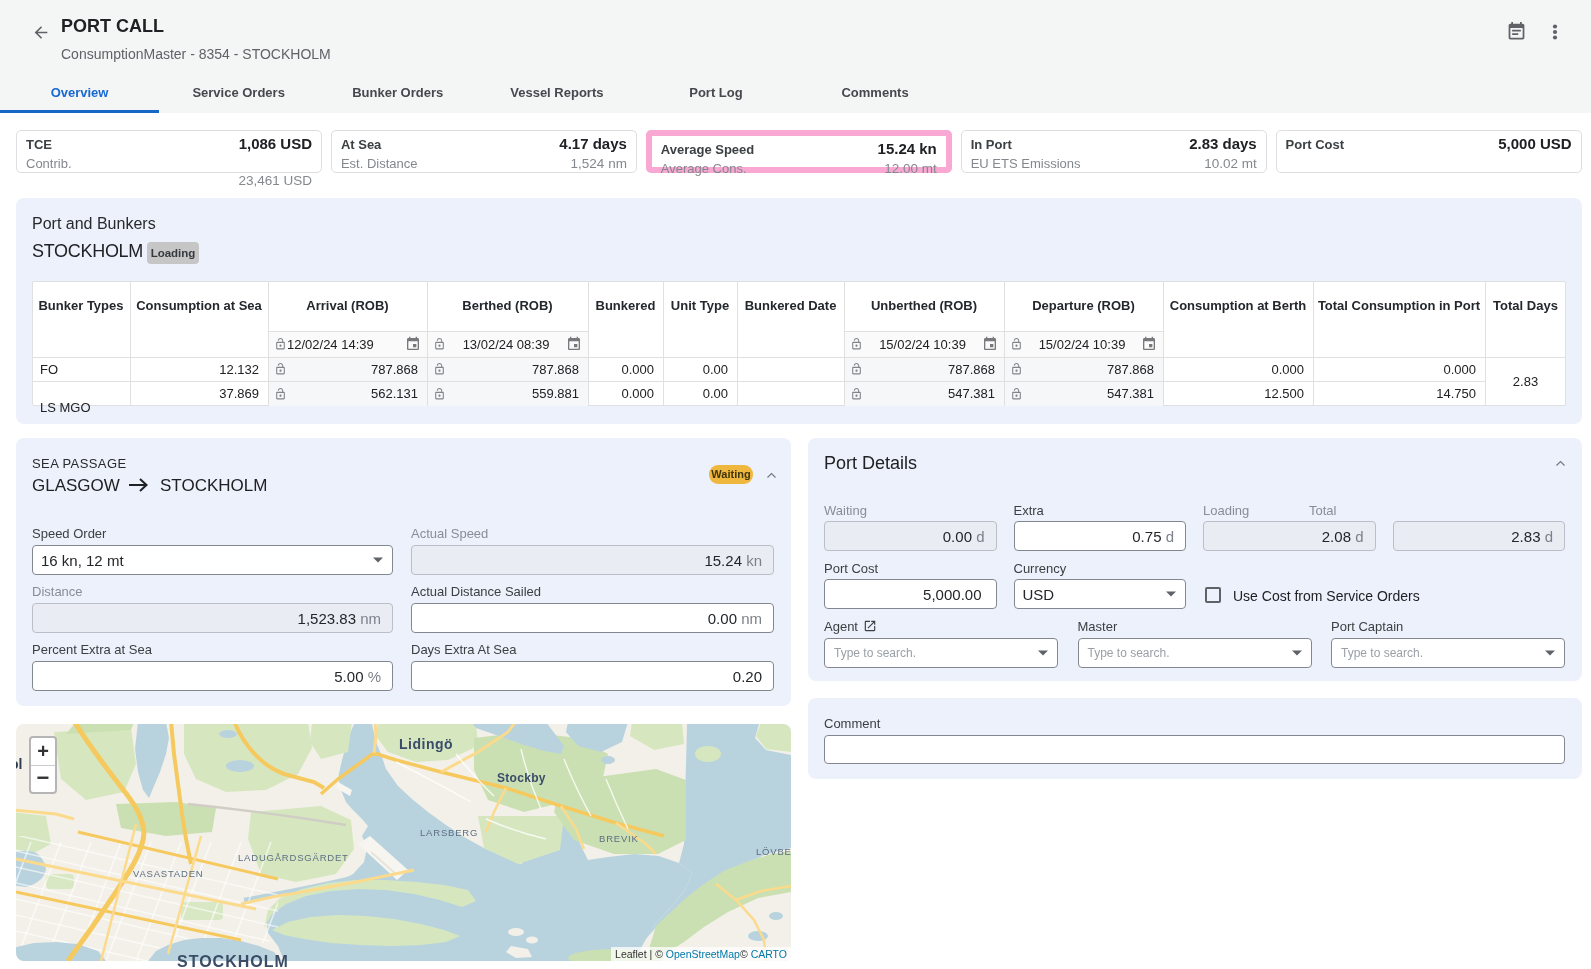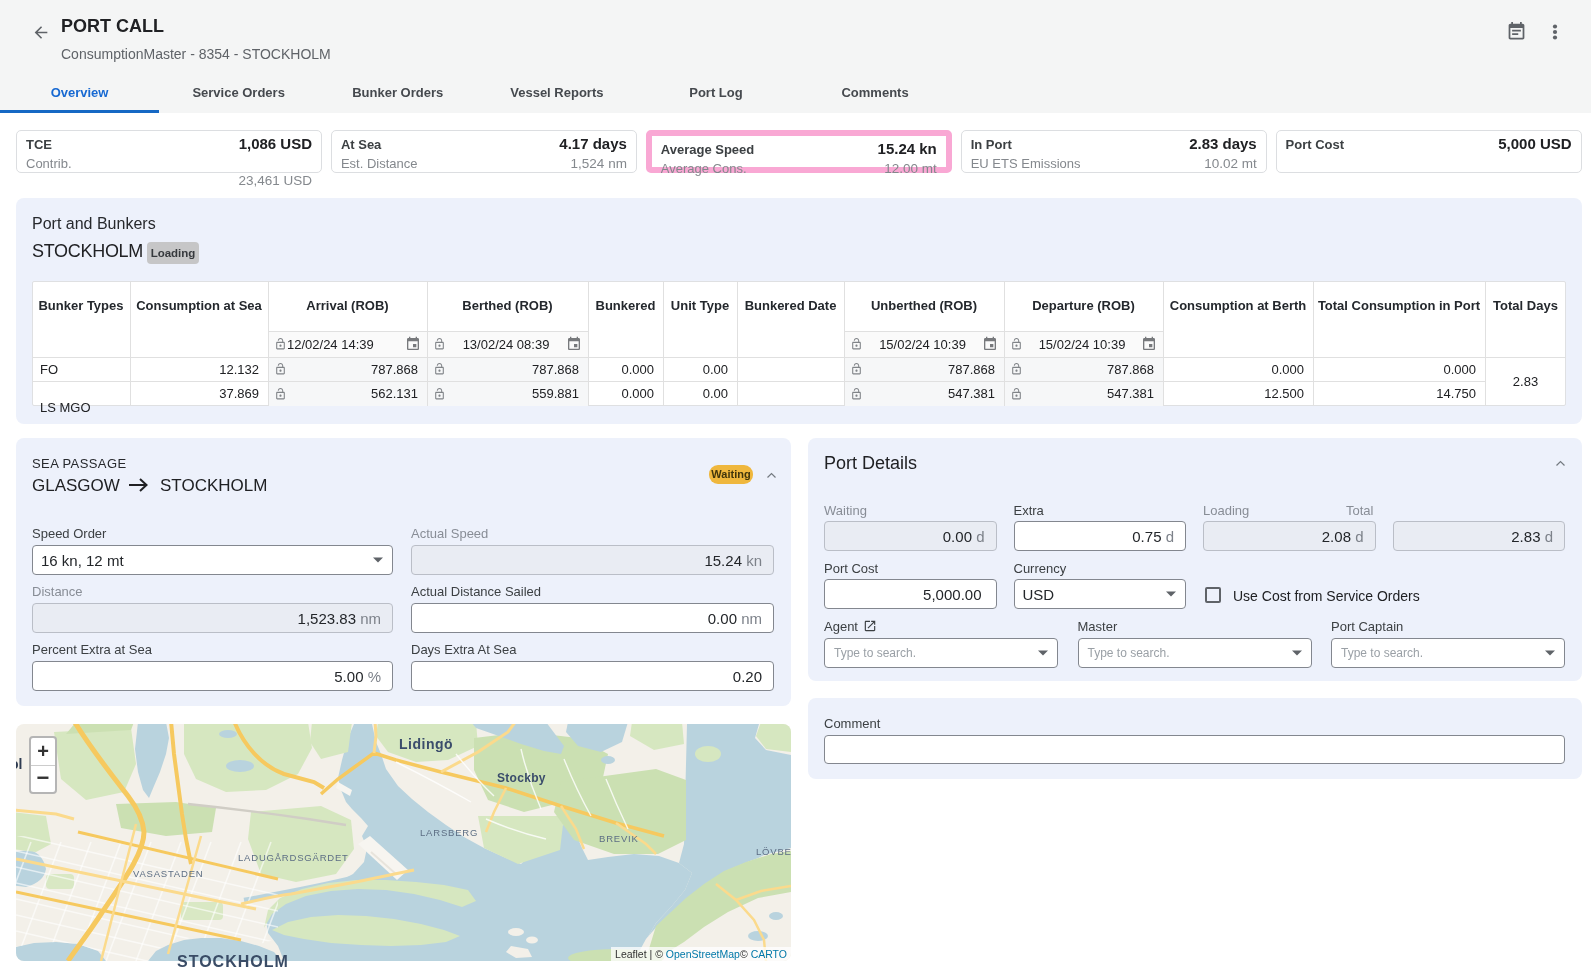--- a/index.html
+++ b/index.html
@@ -294,21 +294,21 @@
     <span class="val">0.00&nbsp;<span class="unit">d</span></span>
   </div>
 <div class="lbl" style="left:1013.5px;top:503px;">Extra</div>
 <div class="fld en" style="left:1013.5px;top:521px;width:172.5px;">
     <span class="val">0.75&nbsp;<span class="unit">d</span></span>
   </div>
 <div class="lbl dis" style="left:1203px;top:503px;">Loading</div>
 <div class="fld dis" style="left:1203px;top:521px;width:172.5px;">
     <span class="val">2.08&nbsp;<span class="unit">d</span></span>
   </div>
-<div class="lbl dis" style="left:1346px;top:503px;">Total</div>
+<div class="lbl dis" style="left:1309px;top:503px;">Total</div>
 <div class="fld dis" style="left:1392.5px;top:521px;width:172.5px;">
     <span class="val">2.83&nbsp;<span class="unit">d</span></span>
   </div>
 <div class="lbl" style="left:824px;top:561px;">Port Cost</div>
 <div class="fld en" style="left:824px;top:579px;width:172.5px;">
     <span class="val" style="right:14px;">5,000.00</span>
   </div>
 <div class="lbl" style="left:1013.5px;top:561px;">Currency</div>
 <div class="fld en" style="left:1013.5px;top:579px;width:172.5px;">
     <span style="position:absolute;left:8px;top:50%;transform:translateY(-50%);">USD</span>

